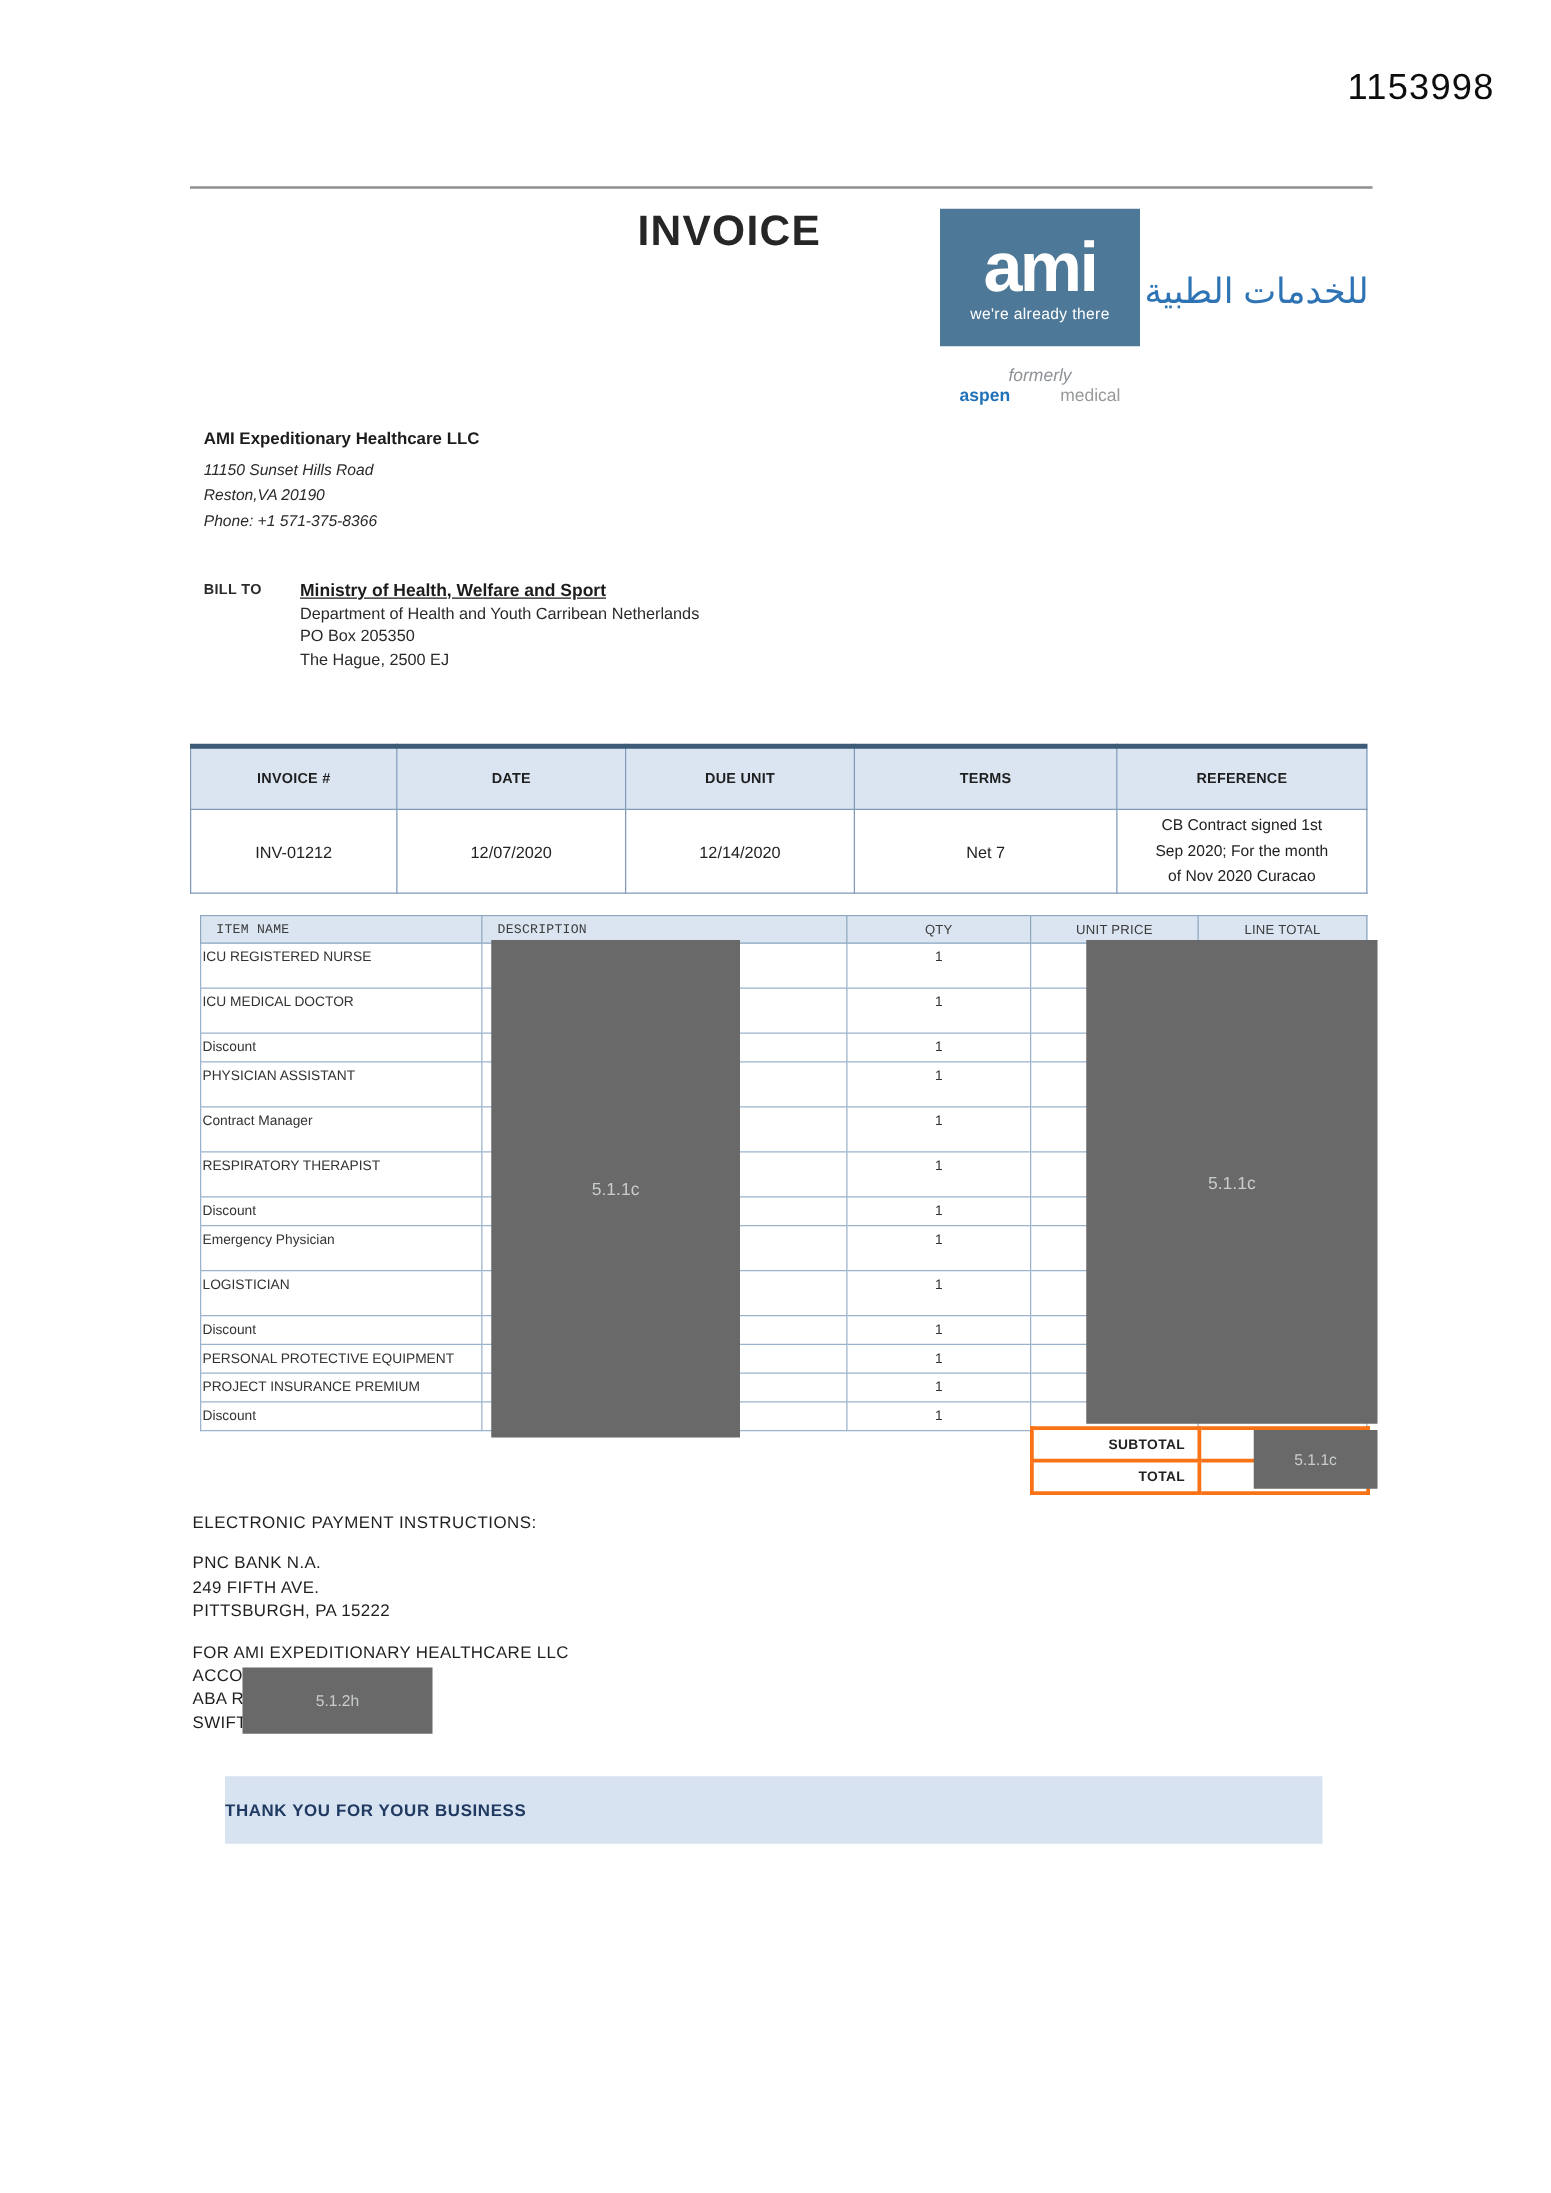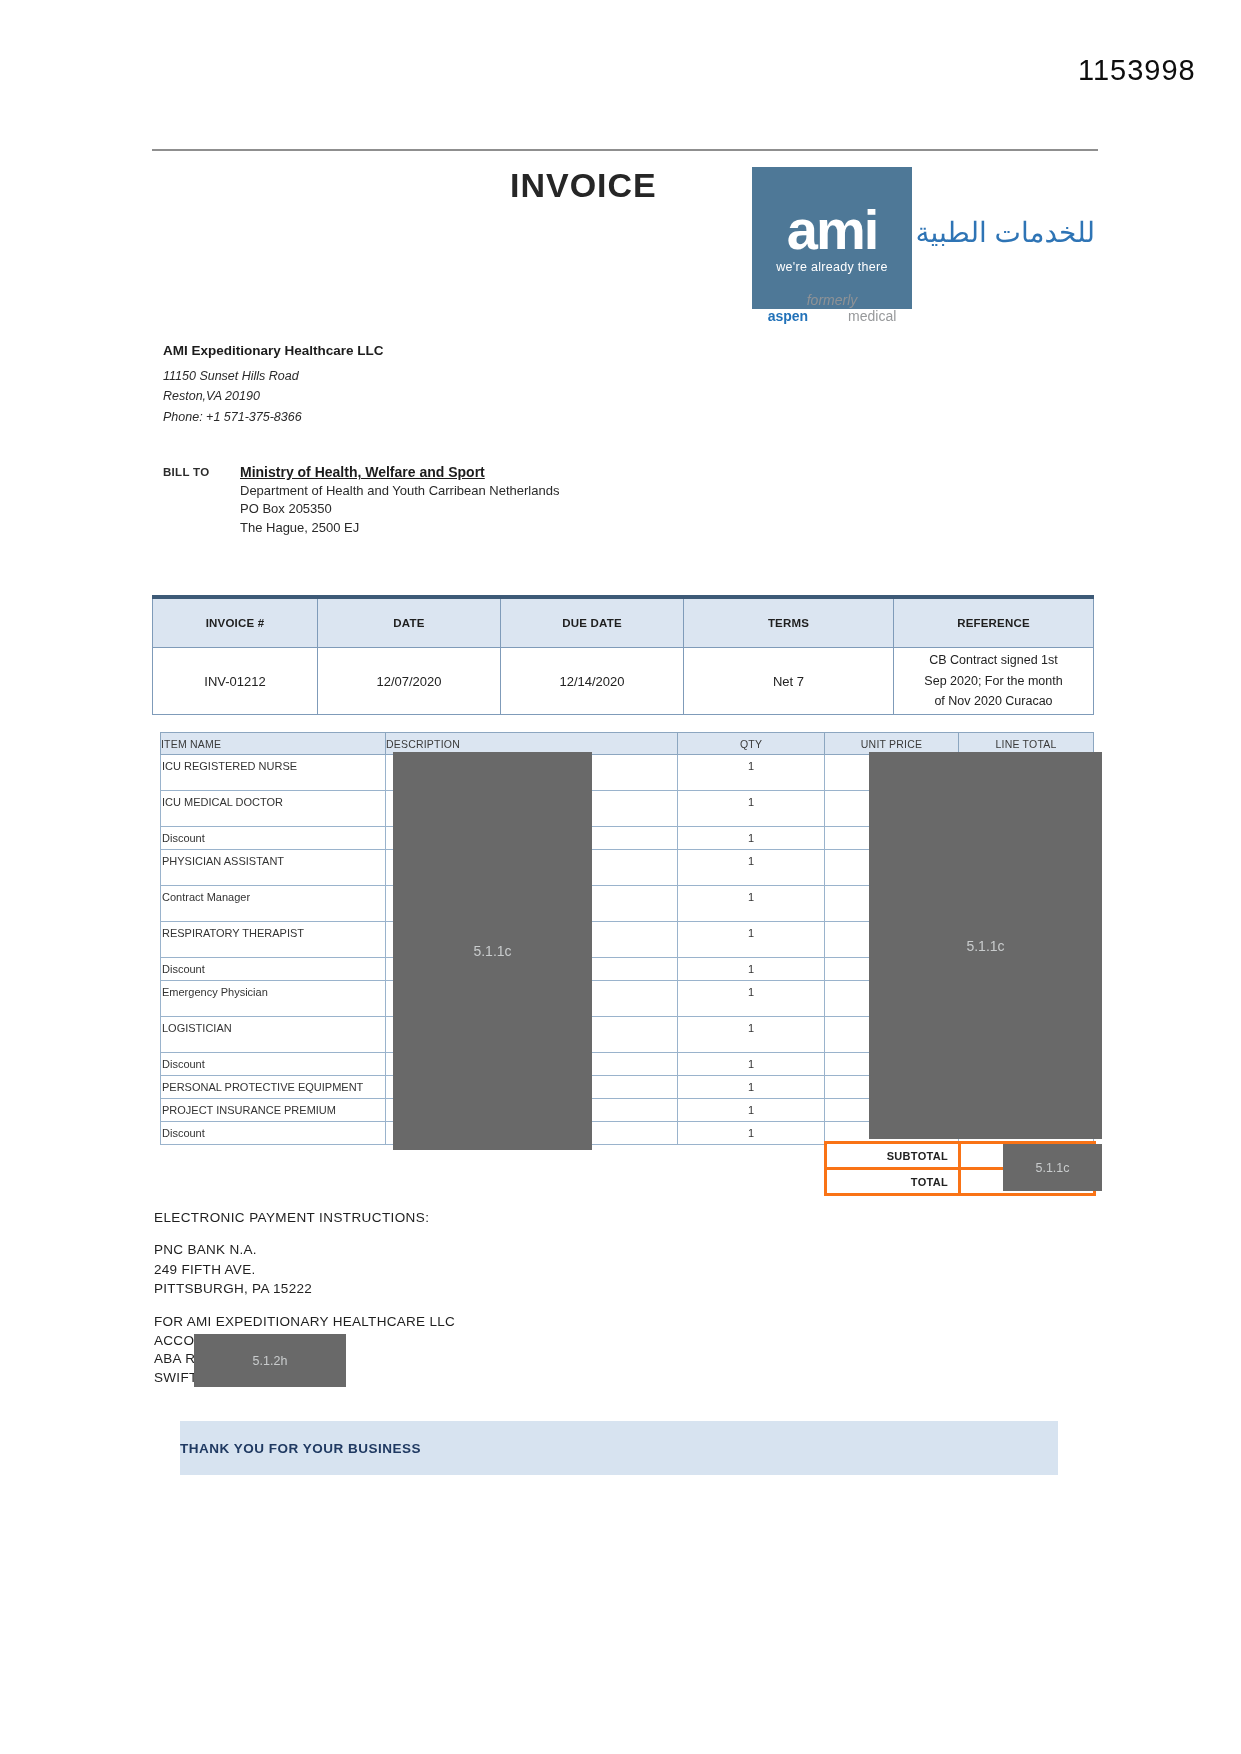--- a/index.html
+++ b/index.html
@@ -5,21 +5,21 @@
   html,body{margin:0;padding:0;background:#ffffff;}
   .page{position:relative;width:1241px;height:1754px;background:#ffffff;
         font-family:"Liberation Sans",sans-serif;color:#222;overflow:hidden;}
 
   .doc-number{position:absolute;top:54px;left:1078px;font-size:29px;letter-spacing:1px;color:#0d0d0d;}
 
   .top-rule{position:absolute;top:149px;left:152px;width:946px;height:2px;background:#8f8f8f;}
 
   .invoice-title{position:absolute;top:166px;left:510px;font-size:34px;font-weight:bold;color:#262626;letter-spacing:1px;}
 
-  .logo-box{position:absolute;top:167px;left:752px;width:160px;height:142px;background:#4e7897;
+  .logo-box{position:absolute;top:167px;left:752px;width:160px;height:110px;background:#4e7897;
             display:flex;flex-direction:column;align-items:center;justify-content:center;}
   .logo-brand{color:#fff;font-size:56px;font-weight:bold;letter-spacing:-2px;line-height:52px;margin-top:2px;}
   .logo-tagline{color:#fff;font-size:12.5px;margin-top:4px;letter-spacing:.3px;}
   .logo-arabic{position:absolute;top:216px;left:915px;width:180px;font-size:28px;color:#2e74b5;white-space:nowrap;}
   .logo-formerly{position:absolute;top:292px;left:746px;width:172px;text-align:center;font-size:14px;color:#8e9296;}
   .logo-formerly .prefix{font-style:italic;color:#8e9296;}
   .logo-formerly .brand{font-weight:bold;color:#2272b9;}
   .logo-formerly .suffix{color:#97999b;padding-left:40px;}
 
   .company{position:absolute;top:341px;left:163px;font-size:12.5px;line-height:20.5px;}
@@ -31,21 +31,21 @@
   .billto .name{font-weight:bold;font-size:14px;color:#1c1c1c;text-decoration:underline;}
 
   table{border-collapse:collapse;}
   .summary-table{position:absolute;top:595px;left:152px;width:941px;border:1px solid #7f9bb9;border-top:4px solid #3d5a77;table-layout:fixed;}
   .summary-table th{background:#dbe5f1;border:1px solid #7f9bb9;font-size:11.5px;font-weight:bold;color:#1f1f1f;height:46px;text-align:center;letter-spacing:.2px;}
   .summary-table td{border:1px solid #7f9bb9;height:64px;text-align:center;font-size:13px;color:#222;vertical-align:middle;background:#fff;}
   .ref-cell div{line-height:20.5px;font-size:12.5px;}
 
   .items-table{position:absolute;top:732px;left:160px;width:933px;border:1px solid #8ca6c0;table-layout:fixed;}
   .items-table th{background:#dbe5f1;border:1px solid #8ca6c0;font-size:10.5px;font-weight:normal;color:#3a3a3a;height:19px;letter-spacing:.2px;}
-  .items-table th.l{text-align:left;padding-left:0;}
+  .items-table th.l{text-align:left;padding-left:12px;font-family:Liberation Mono, monospace;}
   .items-table td{border:1px solid #9ab3cc;font-size:11px;color:#333;vertical-align:top;padding-top:5px;background:#fff;}
   .items-table td.c-name{text-align:left;}
   .items-table td.c-qty{text-align:center;}
 
   .totals-table{position:absolute;top:1141px;left:824px;width:269px;border:1px solid #8ca6c0;table-layout:fixed;}
   .totals-table td{border:3px solid #f97316;height:21px;font-size:11px;color:#222;background:#fff;}
   .totals-table td.lbl{text-align:right;font-weight:bold;padding-right:10px;letter-spacing:.3px;}
 
   .redaction{position:absolute;background:#696969;display:flex;align-items:center;justify-content:center;
              color:#c9cccd;font-size:14px;z-index:5;}
@@ -102,21 +102,21 @@
         <col style="width:165px">
         <col style="width:183px">
         <col style="width:183px">
         <col style="width:210px">
         <col style="width:200px">
       </colgroup>
     <tbody>
         <tr>
       <th>INVOICE #</th>
       <th>DATE</th>
-      <th>DUE DATE</th>
+      <th>DUE UNIT</th>
       <th>TERMS</th>
       <th>REFERENCE</th>
     </tr>
     <tr>
       <td>INV-01212</td>
       <td>12/07/2020</td>
       <td>12/14/2020</td>
       <td>Net 7</td>
       <td class="ref-cell">
         <div>CB Contract signed 1st</div>

